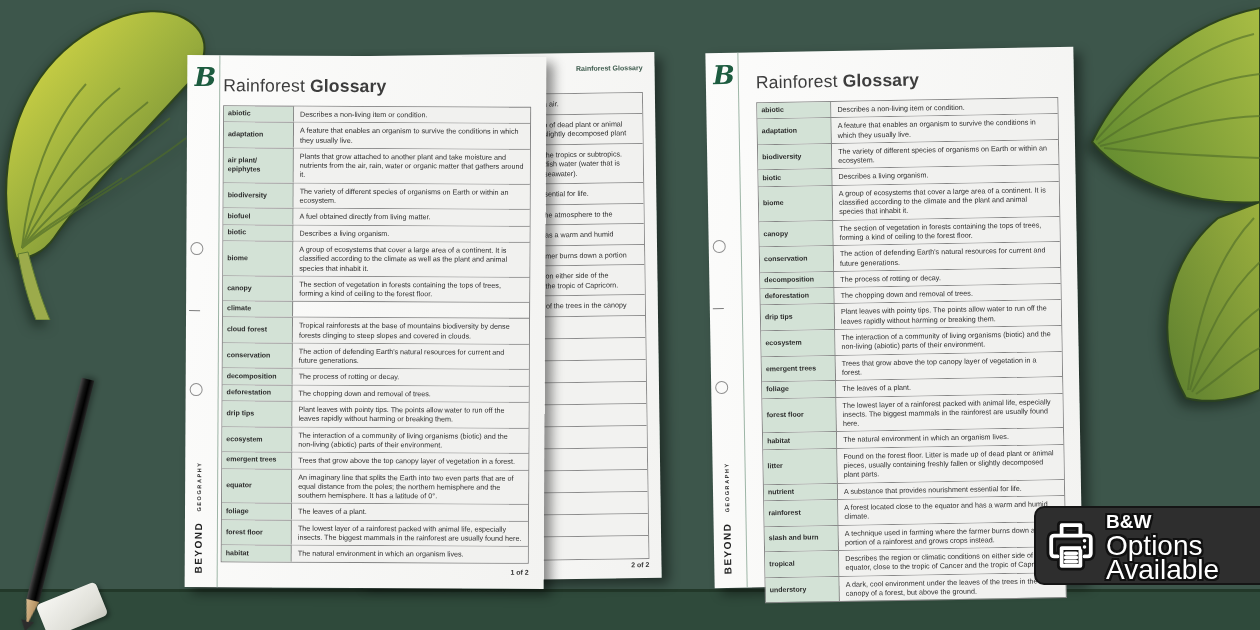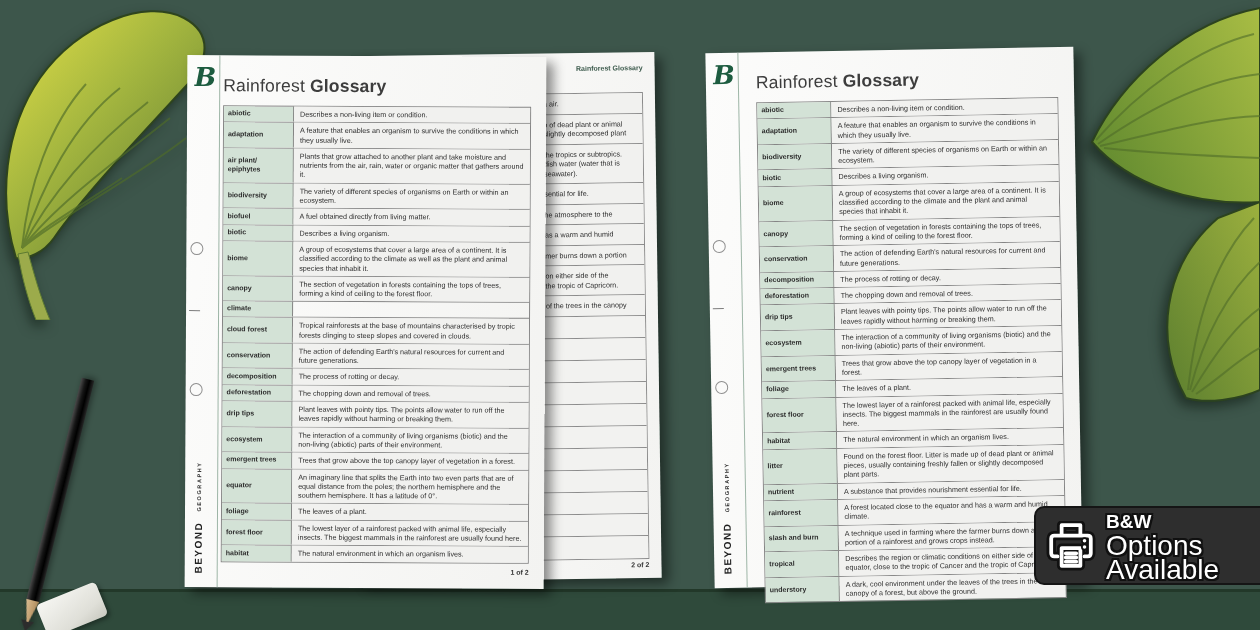--- a/index.html
+++ b/index.html
@@ -254,21 +254,21 @@
             <div class="g-term">canopy</div>
             <div class="g-def">The section of vegetation in forests containing the tops of trees, forming a kind of ceiling to the forest floor.</div>
           </div>
 
           <div class="g-row">
             <div class="g-term">climate</div>
           </div>
 
           <div class="g-row">
             <div class="g-term">cloud forest</div>
-            <div class="g-def">Tropical rainforests at the base of mountains characterised by tropic forests clinging to steep slopes and covered in clouds.</div>
+            <div class="g-def">Tropical rainforests at the base of mountains biodiversity by dense forests clinging to steep slopes and covered in clouds.</div>
           </div>
 
           <div class="g-row">
             <div class="g-term">conservation</div>
             <div class="g-def">The action of defending Earth's natural resources for current and future generations.</div>
           </div>
 
           <div class="g-row">
             <div class="g-term">decomposition</div>
             <div class="g-def">The process of rotting or decay.</div>

